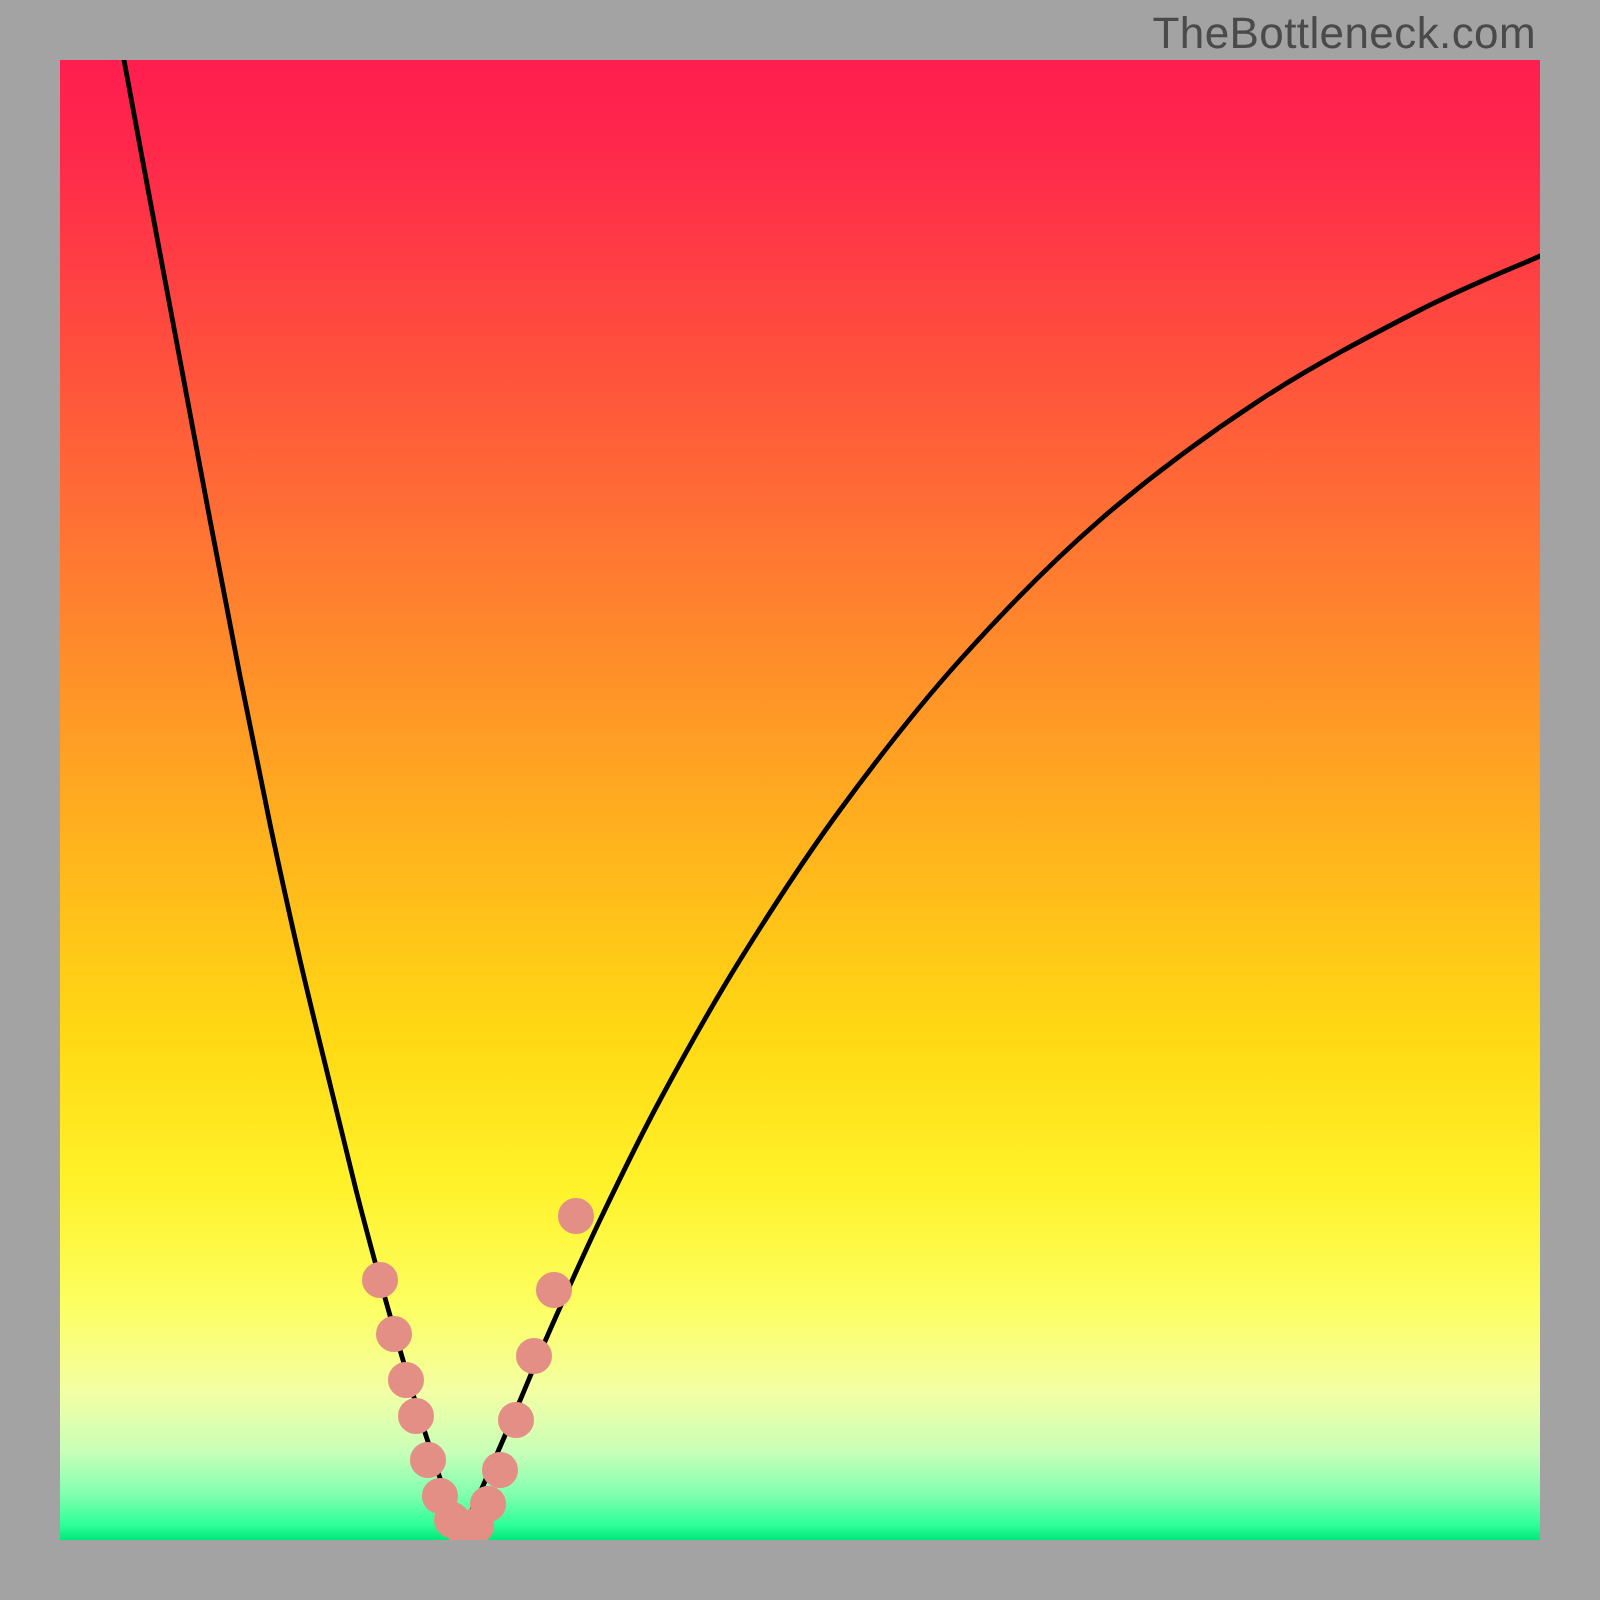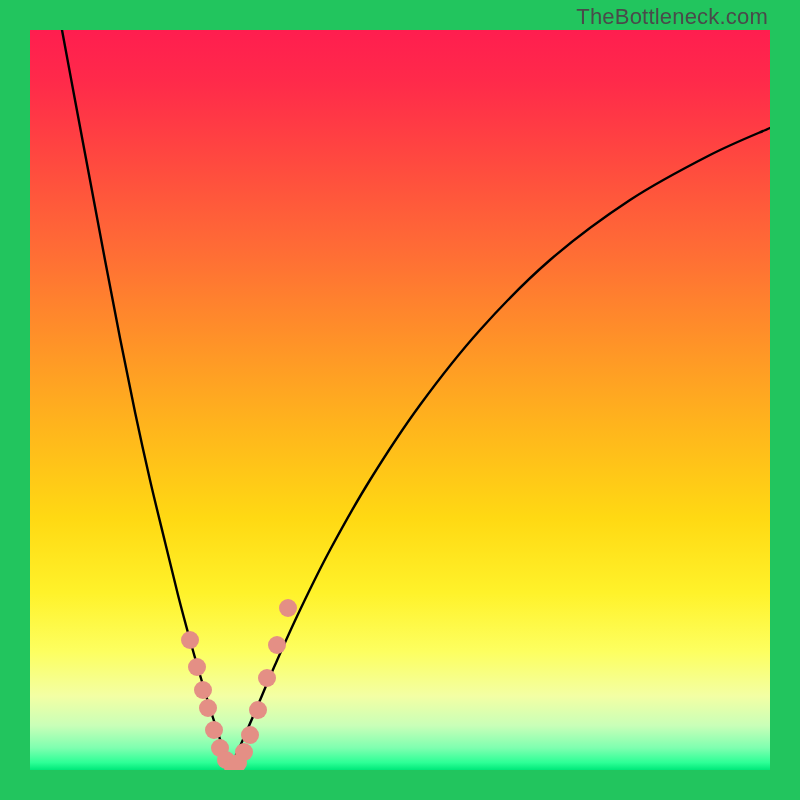--- a/index.html
+++ b/index.html
@@ -8,21 +8,21 @@
     width: 800px;
     height: 800px;
     overflow: hidden;
     background: #000;
     font-family: Arial, Helvetica, sans-serif;
   }
   .frame {
     position: relative;
     width: 800px;
     height: 800px;
-    background: #22c55e;
+    background: #a3a3a3;
   }
   .plot-area {
     position: absolute;
     left: 30px;
     top: 30px;
     width: 740px;
     height: 740px;
     overflow: hidden;
   }
   .gradient {

